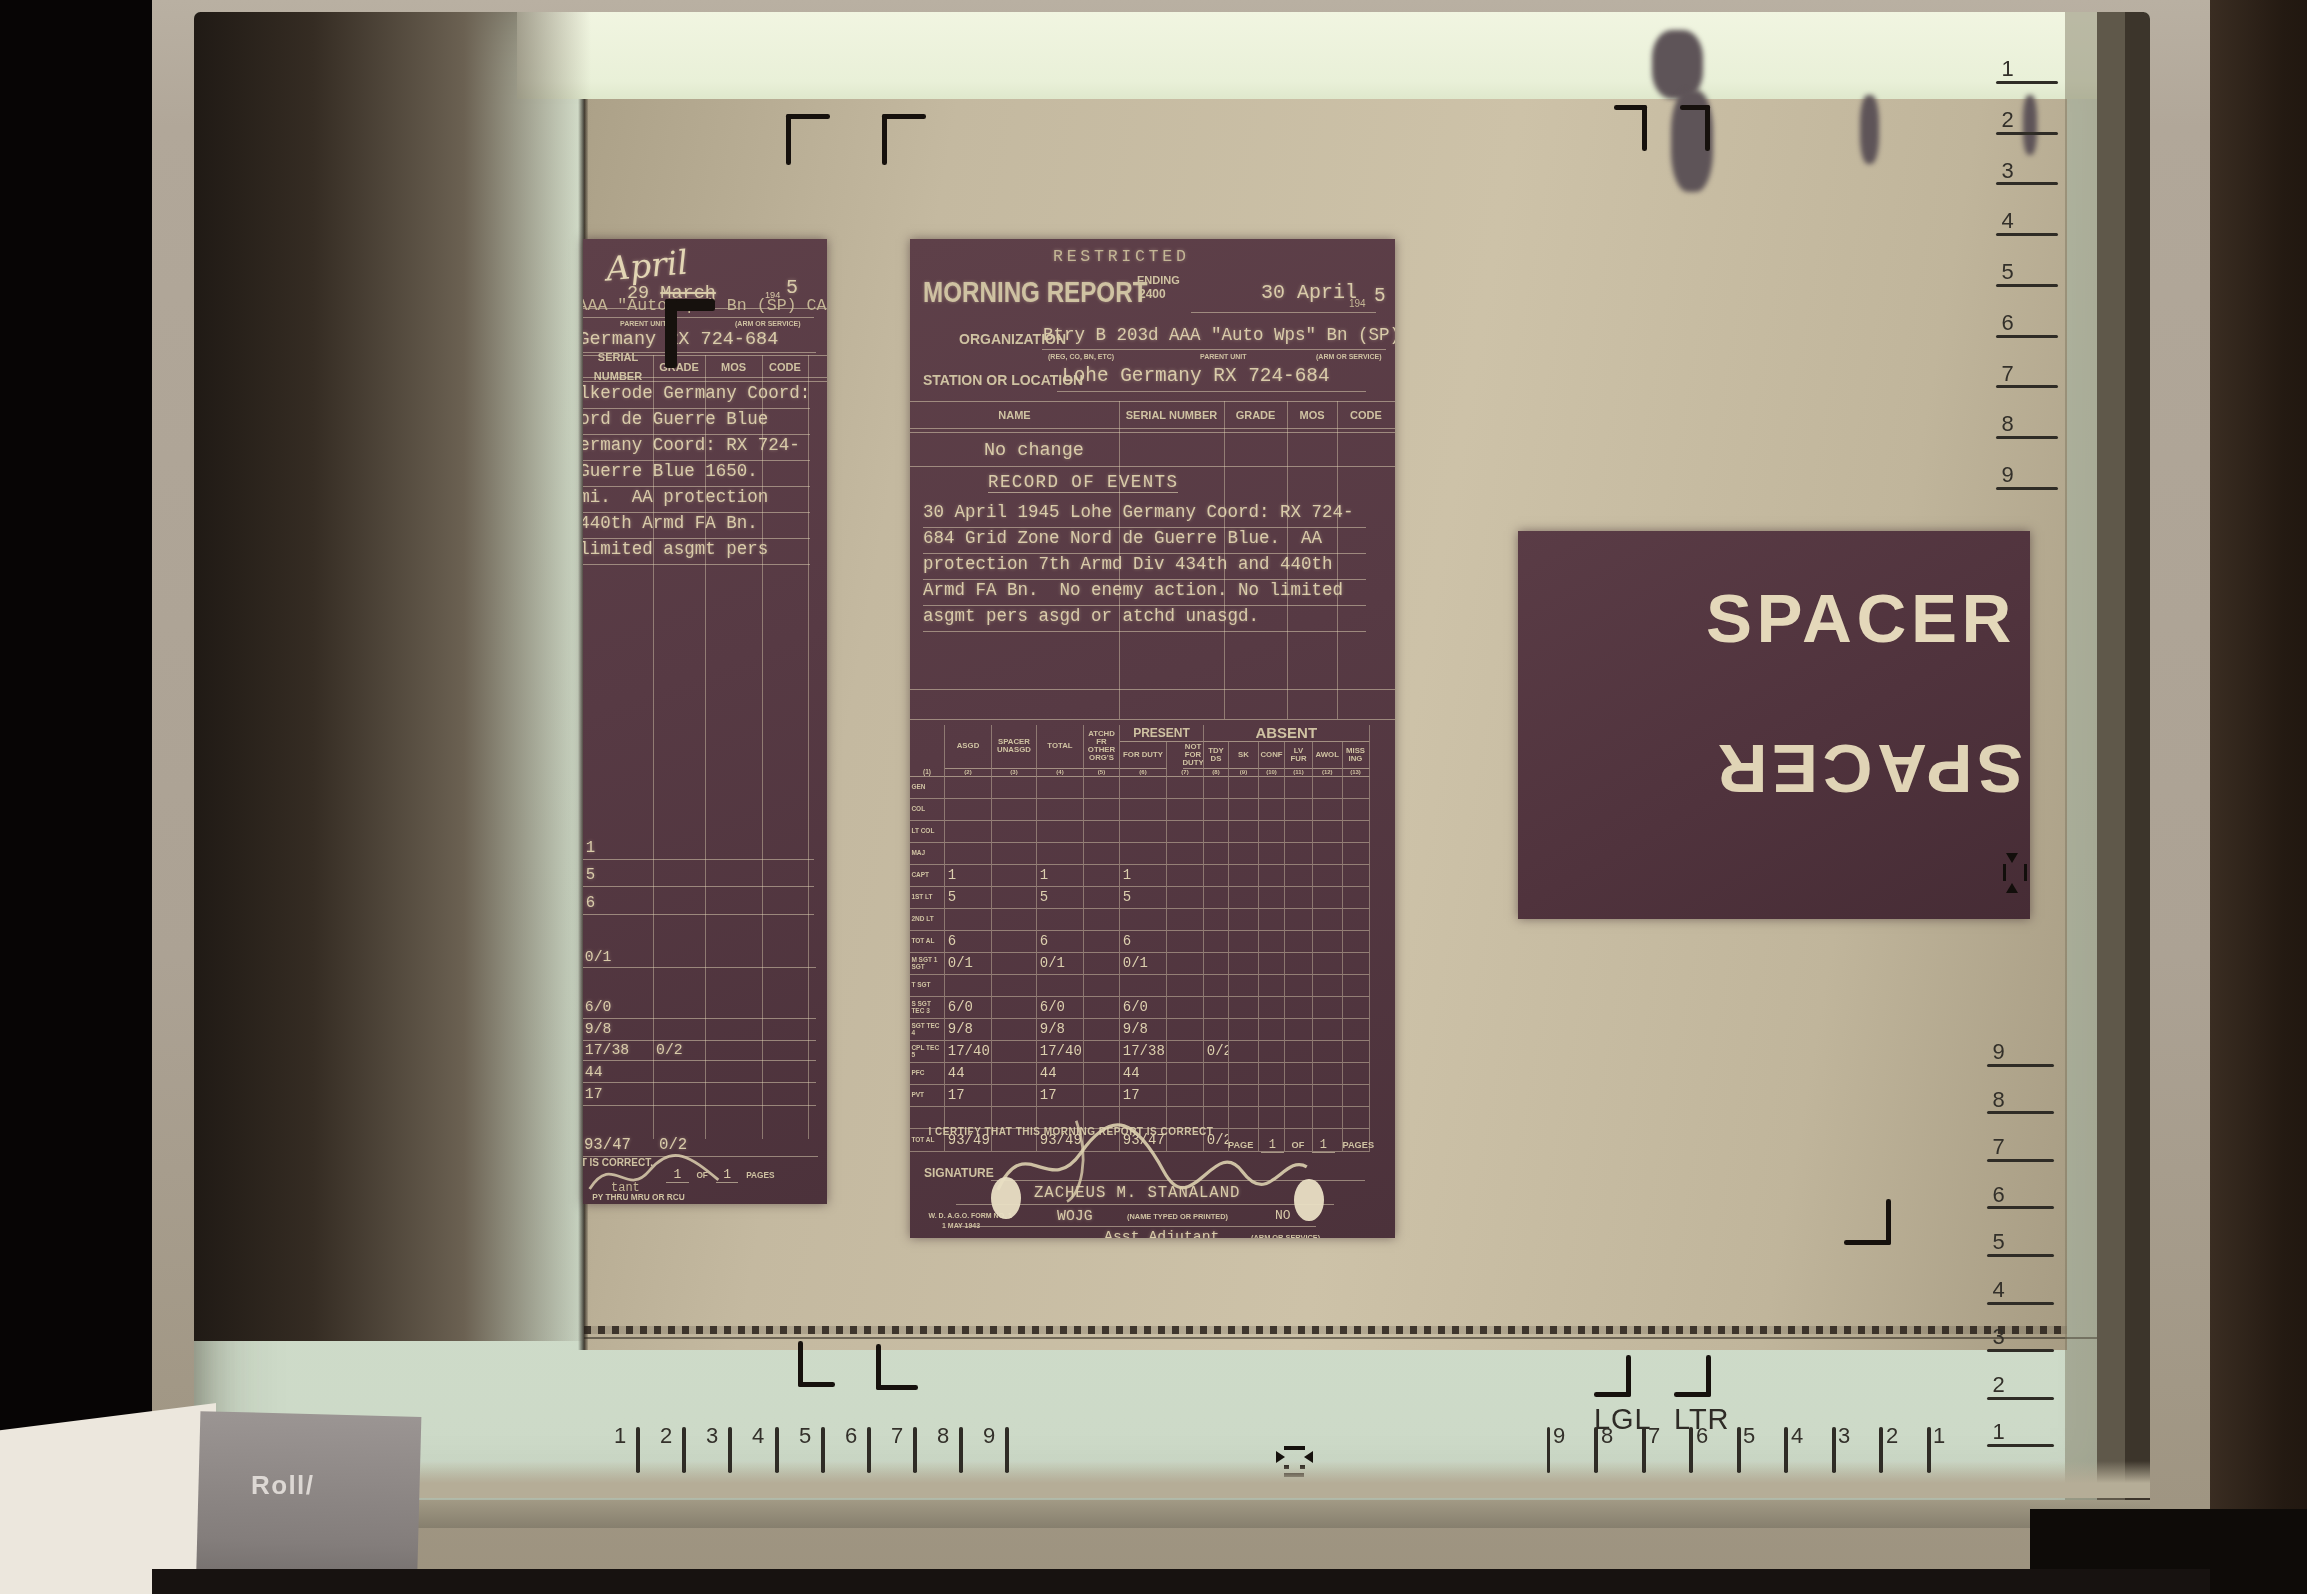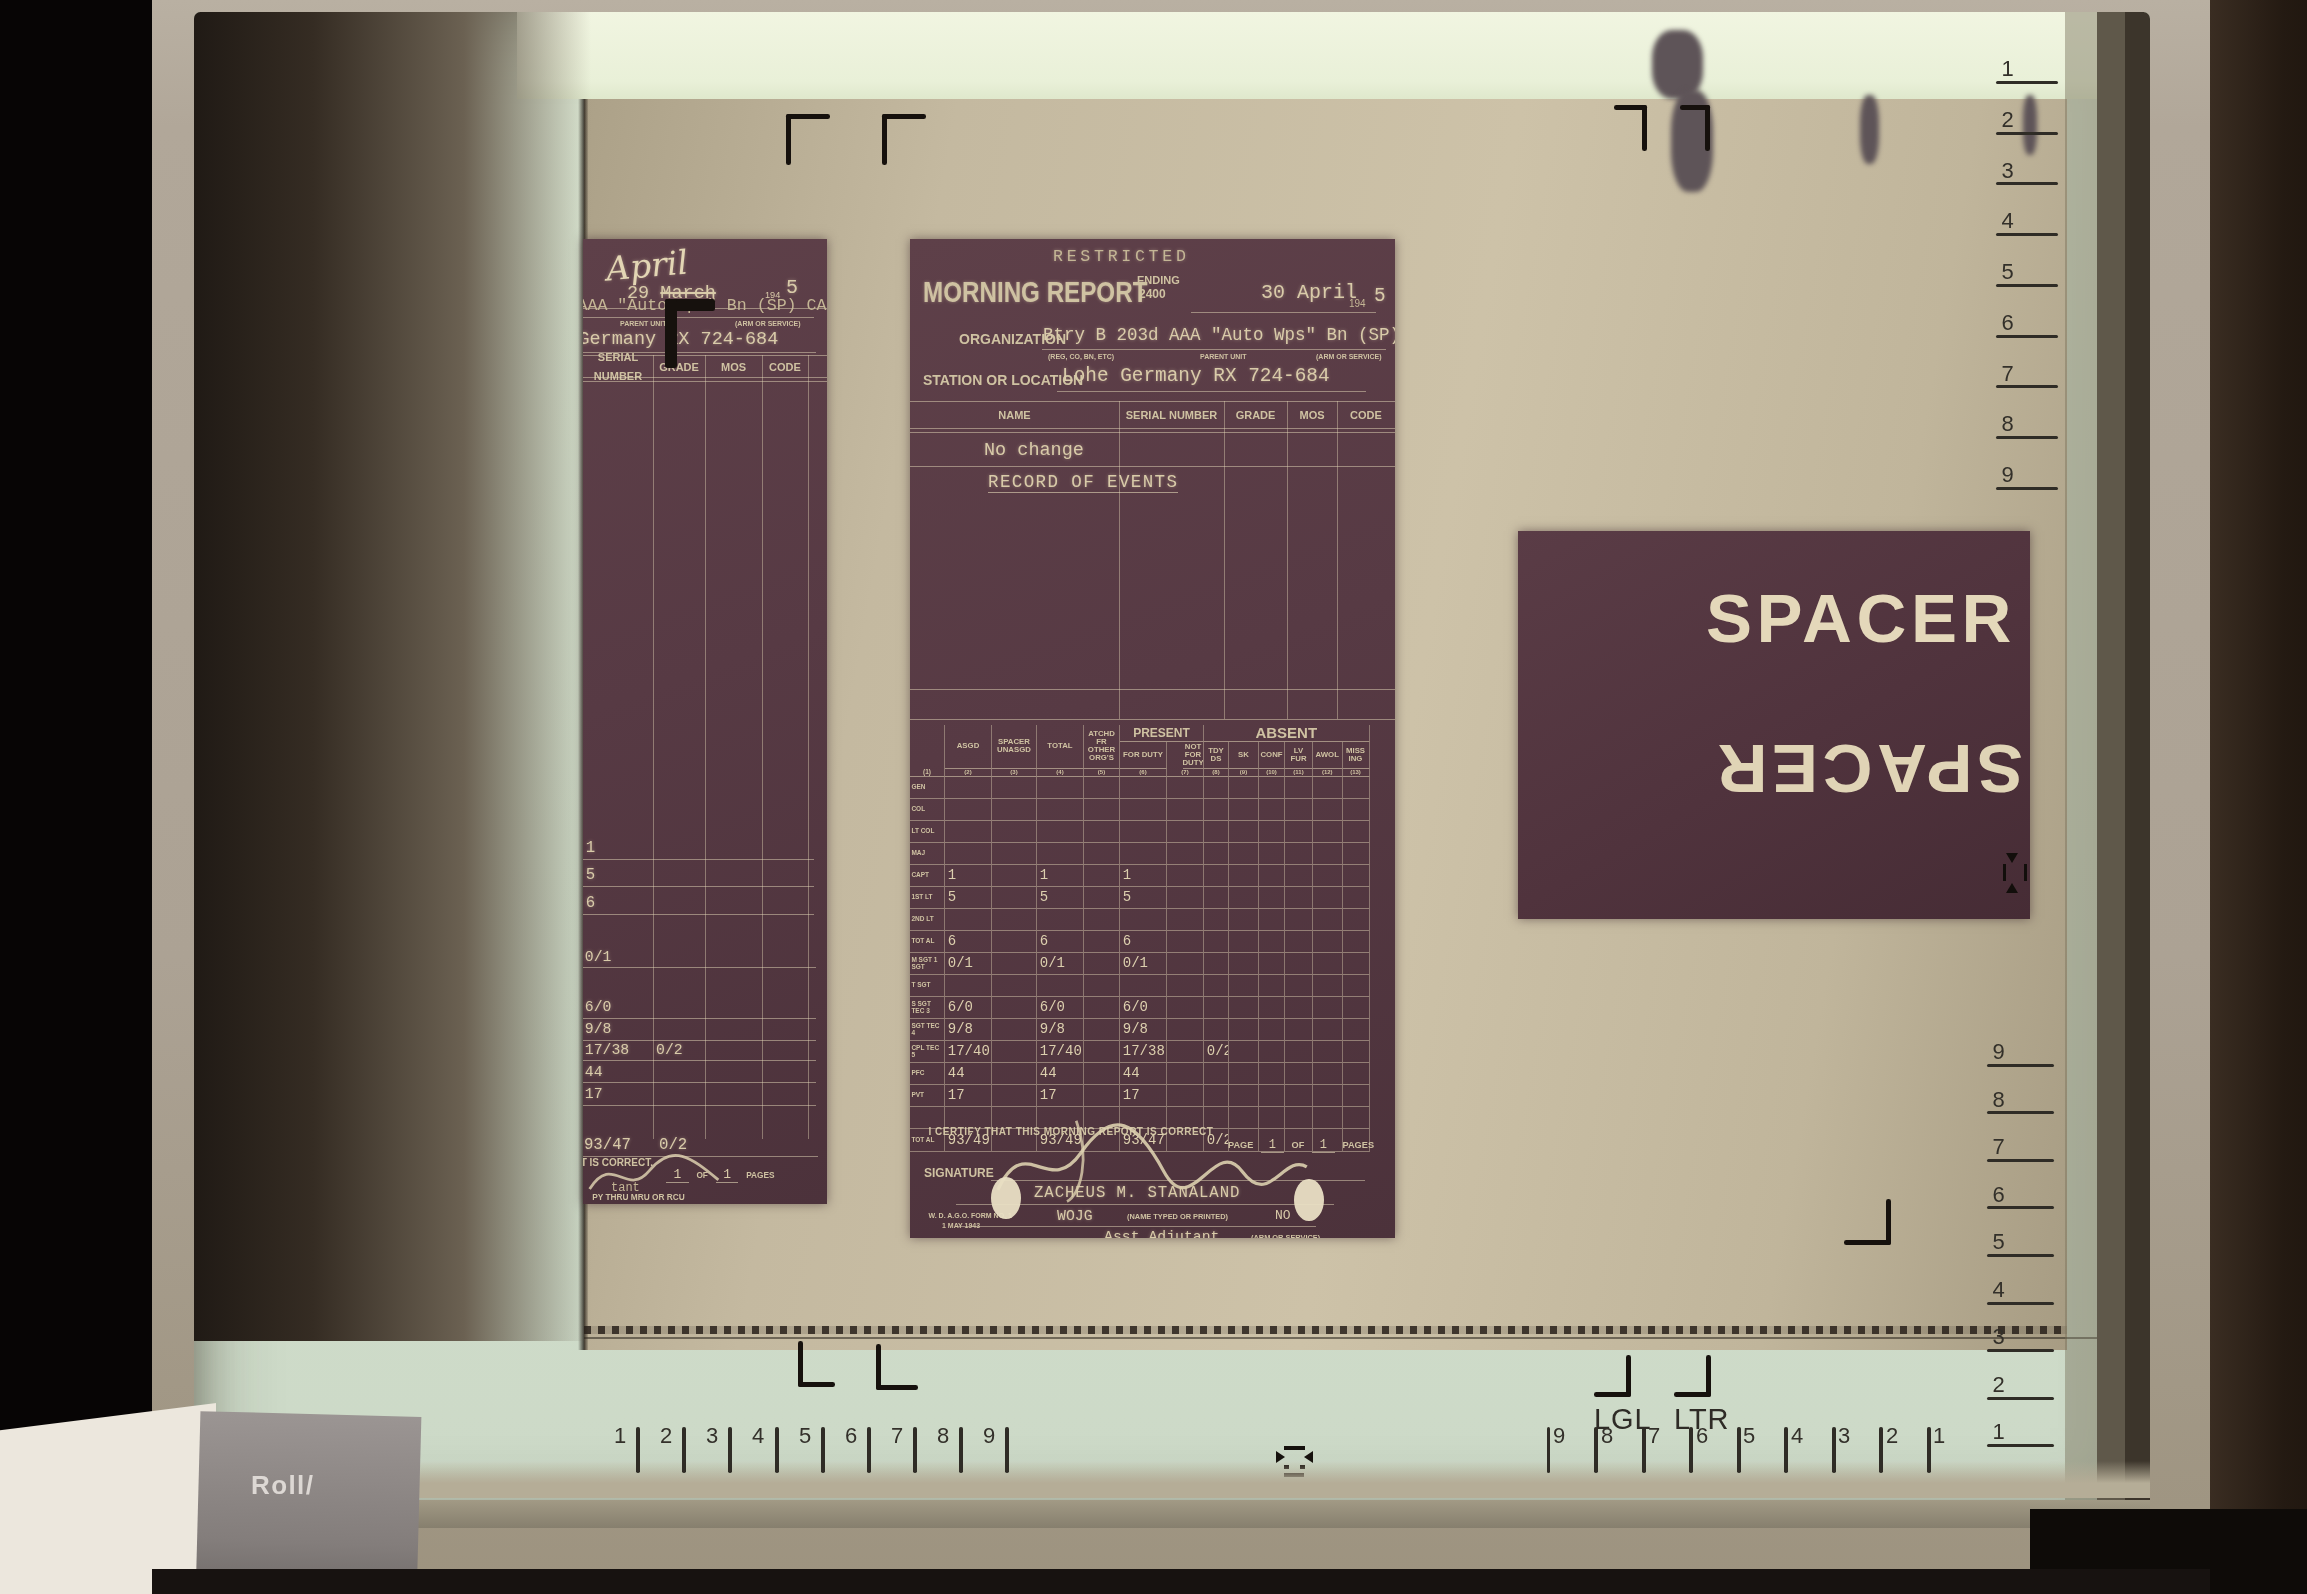--- a/index.html
+++ b/index.html
@@ -125,20 +125,29 @@
           <div class="lbl" style="width: 46px; text-align: center; font-size: 11px; line-height: 18.5px; align-self: center;">CODE</div>
         </div>
       <div class="abs hline" style="left:0;top:138px;width:244px;height:1.4px;"></div>
       <div class="abs hline" style="left:0;top:142px;width:244px;"></div>
 
       <div class="abs vline" style="left:70px;top:116px;height:784px;"></div>
       <div class="abs vline" style="left:122px;top:116px;height:784px;"></div>
       <div class="abs vline" style="left:179px;top:116px;height:784px;"></div>
       <div class="abs vline" style="left:225px;top:116px;height:784px;"></div>
 
+      <div class="abs mono" id="lr-events" style="left:-3.7px;top:144px;width:231px;">
+          <div class="events-line mono glow">lkerode Germany Coord:</div>
+          <div class="events-line mono glow">ord de Guerre Blue</div>
+          <div class="events-line mono glow">ermany Coord: RX 724-</div>
+          <div class="events-line mono glow">Guerre Blue 1650.</div>
+          <div class="events-line mono glow">mi.  AA protection</div>
+          <div class="events-line mono glow">440th Armd FA Bn.</div>
+          <div class="events-line mono glow">limited asgmt pers</div>
+        </div>
 
       <div class="abs" id="lr-tally" style="left:0;top:0;width:244px;height:965px;">
           <div class="mono glow" style="position: absolute; left: 2.8px; top: 600px; font-size: 15.7px;">1</div>
           <div class="hline" style="left: 0px; top: 620px; width: 231px;"></div>
           <div class="mono glow" style="position: absolute; left: 2.8px; top: 627px; font-size: 15.7px;">5</div>
           <div class="hline" style="left: 0px; top: 647px; width: 231px;"></div>
           <div class="mono glow" style="position: absolute; left: 2.8px; top: 655px; font-size: 15.7px;">6</div>
           <div class="hline" style="left: 0px; top: 675px; width: 231px;"></div>
           <div class="mono glow" style="position: absolute; left: 1.8px; top: 710px; font-size: 14.8px;">0/1</div>
           <div class="hline" style="left: 0px; top: 728px; width: 233px;"></div>
@@ -211,20 +220,27 @@
       <div class="abs hline" style="left:0;top:193px;width:485px;"></div>
       <div class="abs vline" style="left:209px;top:162px;height:318px;"></div>
       <div class="abs vline" style="left:314px;top:162px;height:318px;"></div>
       <div class="abs vline" style="left:377px;top:162px;height:318px;"></div>
       <div class="abs vline" style="left:427px;top:162px;height:318px;"></div>
 
       <div class="abs mono glow" style="left:74px;top:201px;font-size:18.5px;">No change</div>
       <div class="abs hline" style="left:0;top:227px;width:485px;"></div>
       <div class="abs mono glow" style="left:78px;top:233px;font-size:17.5px;letter-spacing:1.4px;border-bottom:0.9px solid rgba(228,216,184,.6);">RECORD OF EVENTS</div>
 
+      <div class="abs mono glow" id="mr-events" style="left:13px;top:263px;width:443px;">
+          <div class="events-line mono glow">30 April 1945 Lohe Germany Coord: RX 724-</div>
+          <div class="events-line mono glow">684 Grid Zone Nord de Guerre Blue.  AA</div>
+          <div class="events-line mono glow">protection 7th Armd Div 434th and 440th</div>
+          <div class="events-line mono glow">Armd FA Bn.  No enemy action. No limited</div>
+          <div class="events-line mono glow">asgmt pers asgd or atchd unasgd.</div>
+        </div>
       <div class="abs hline" style="left:0;top:450px;width:485px;"></div>
       <div class="abs hline" style="left:0;top:480px;width:485px;"></div>
 
       <div class="abs lbl" style="left:18.5px;top:887px;font-size:10px;letter-spacing:0.5px;">I CERTIFY THAT THIS MORNING REPORT IS CORRECT</div>
       <div class="abs mono" style="left:318px;top:899px;font-size:12px;">
         <span class="lbl" style="font-size:9.2px;">PAGE</span>
         <span class="uline" style="padding:0 8.3px;">1</span>
         <span class="lbl" style="font-size:9.2px;">OF</span>
         <span class="uline" style="padding:0 8.3px;">1</span>
         <span class="lbl" style="font-size:9.2px;">PAGES</span>

